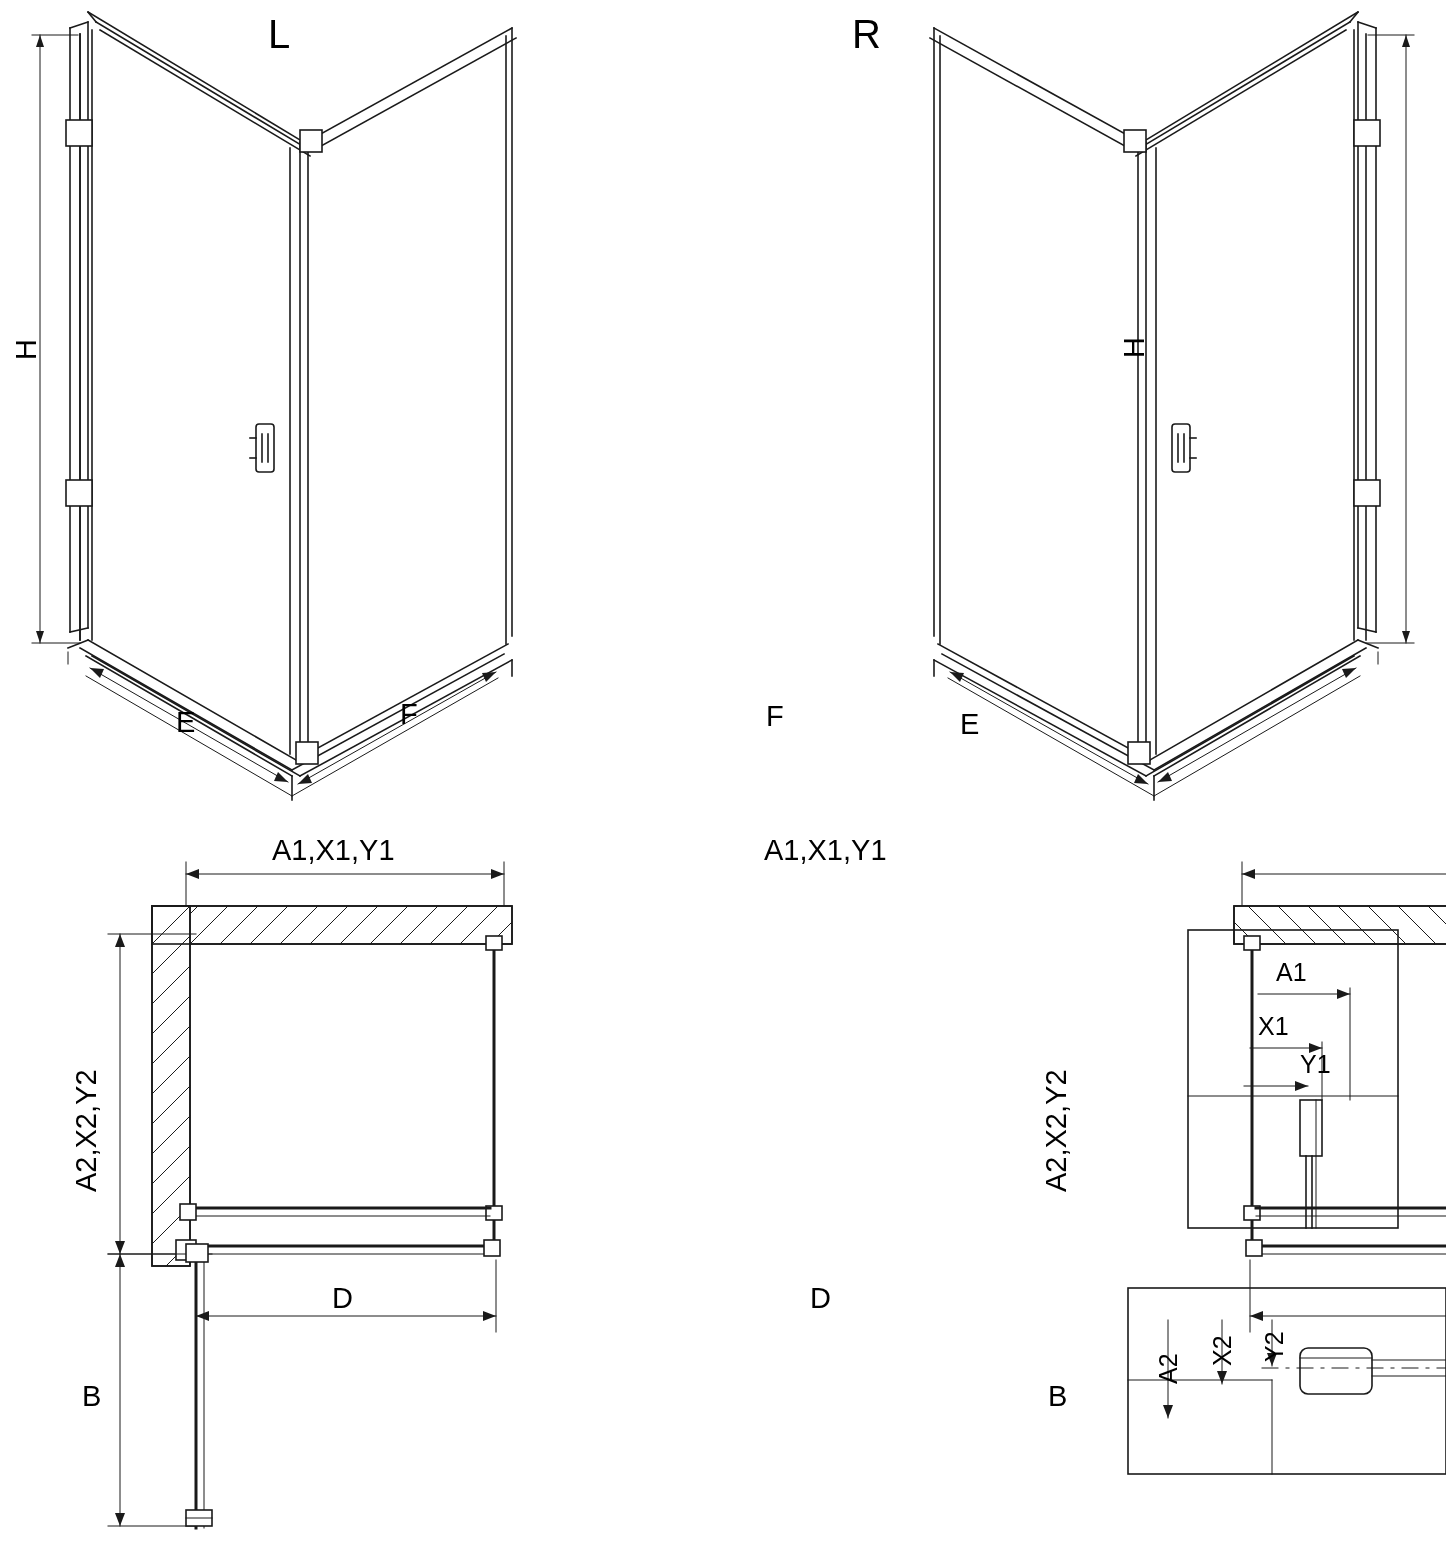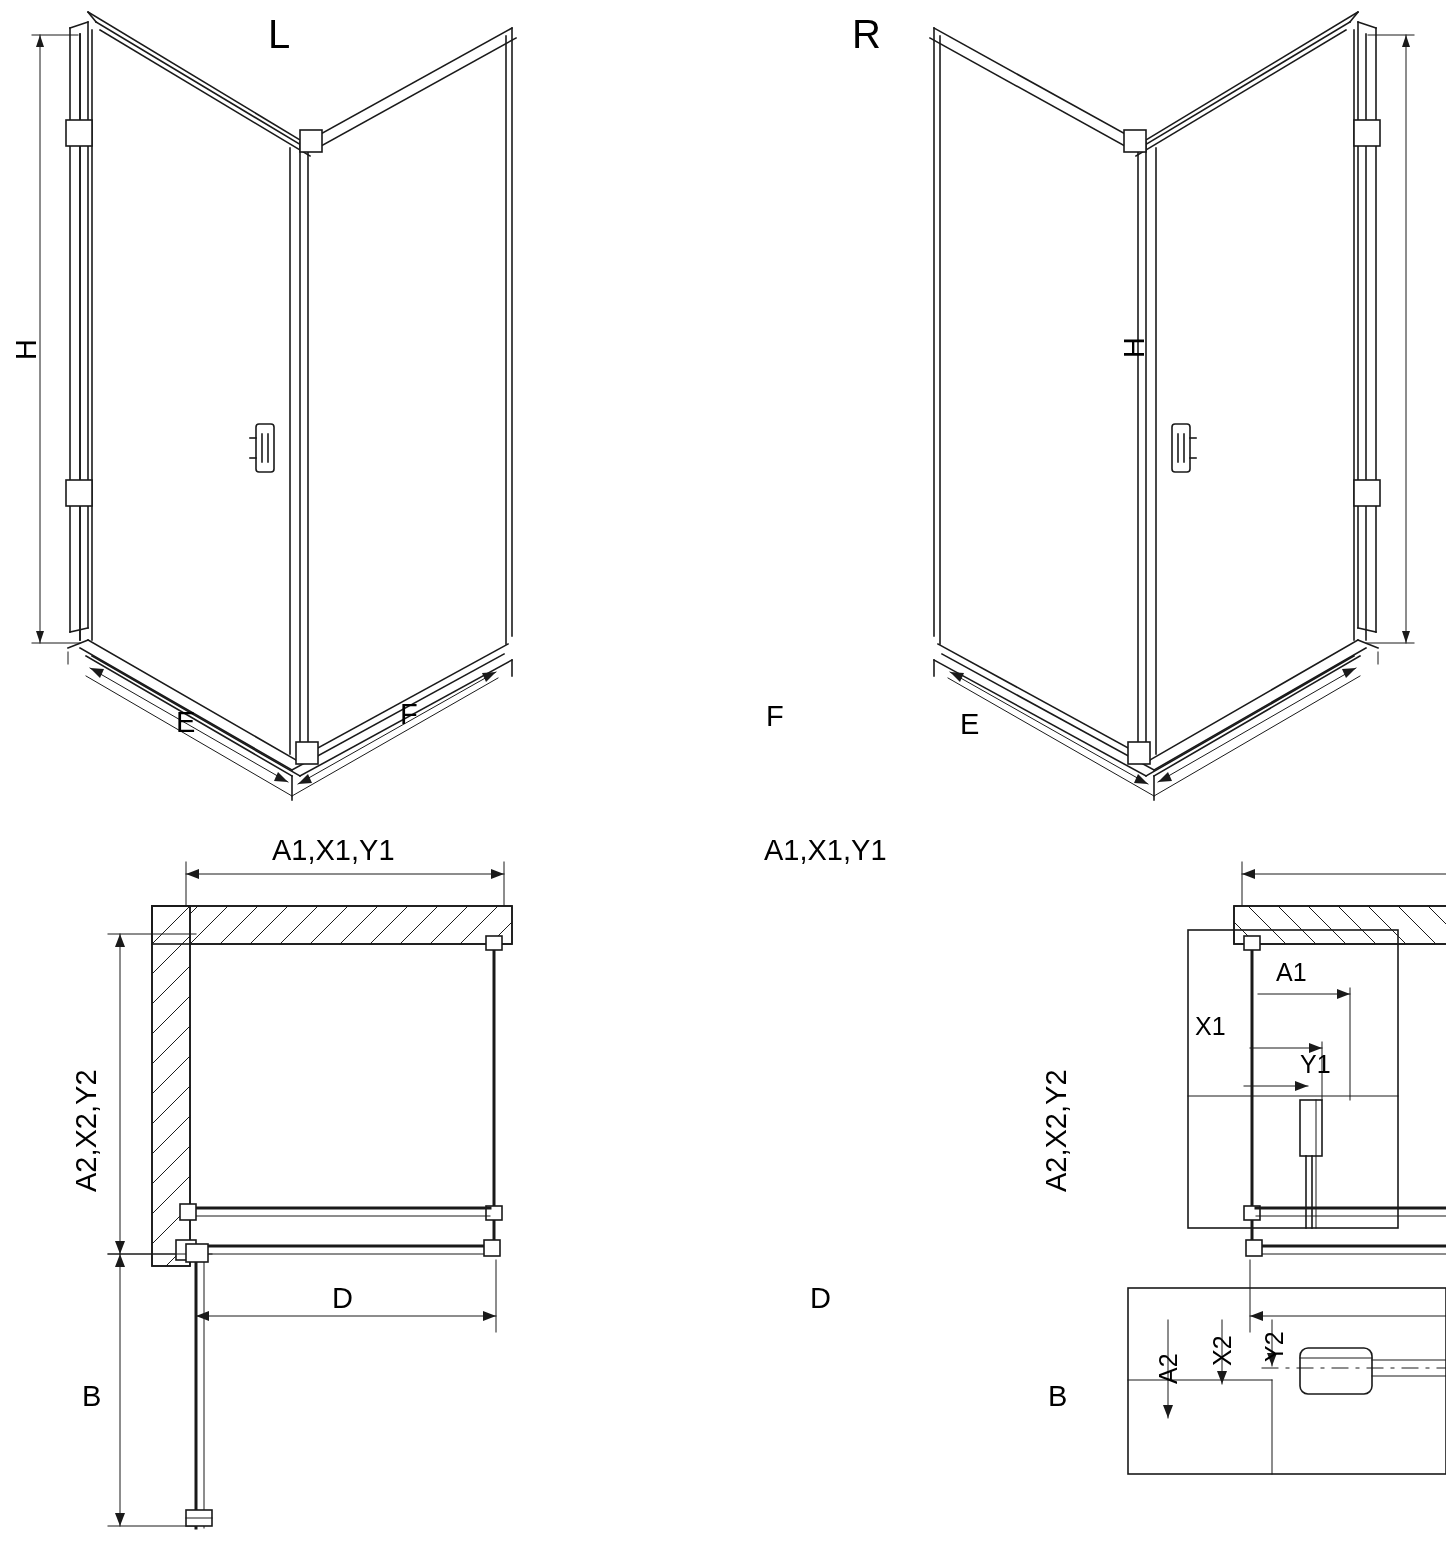--- a/index.html
+++ b/index.html
@@ -411,20 +411,20 @@
   <div class="lbl lbl-med rot90" style="left:72px; top:1192px;">A2,X2,Y2</div>
   <div class="lbl lbl-med rot90" style="left:1042px; top:1192px;">A2,X2,Y2</div>
 
   <div class="lbl lbl-med" style="left:332px; top:1284px;">D</div>
   <div class="lbl lbl-med" style="left:810px; top:1284px;">D</div>
 
   <div class="lbl lbl-med" style="left:82px; top:1382px;">B</div>
   <div class="lbl lbl-med" style="left:1048px; top:1382px;">B</div>
 
   <div class="lbl lbl-small" style="left:1276px; top:960px;">A1</div>
-  <div class="lbl lbl-small" style="left:1195px; top:1014px;">X1</div>
+  <div class="lbl lbl-small" style="left:1258px; top:1014px;">X1</div>
   <div class="lbl lbl-small" style="left:1300px; top:1052px;">Y1</div>
 
   <div class="lbl lbl-small rot90" style="left:1156px; top:1384px;">A2</div>
   <div class="lbl lbl-small rot90" style="left:1210px; top:1366px;">X2</div>
   <div class="lbl lbl-small rot90" style="left:1262px; top:1362px;">Y2</div>
 
 </div>
 
 </body></html>

